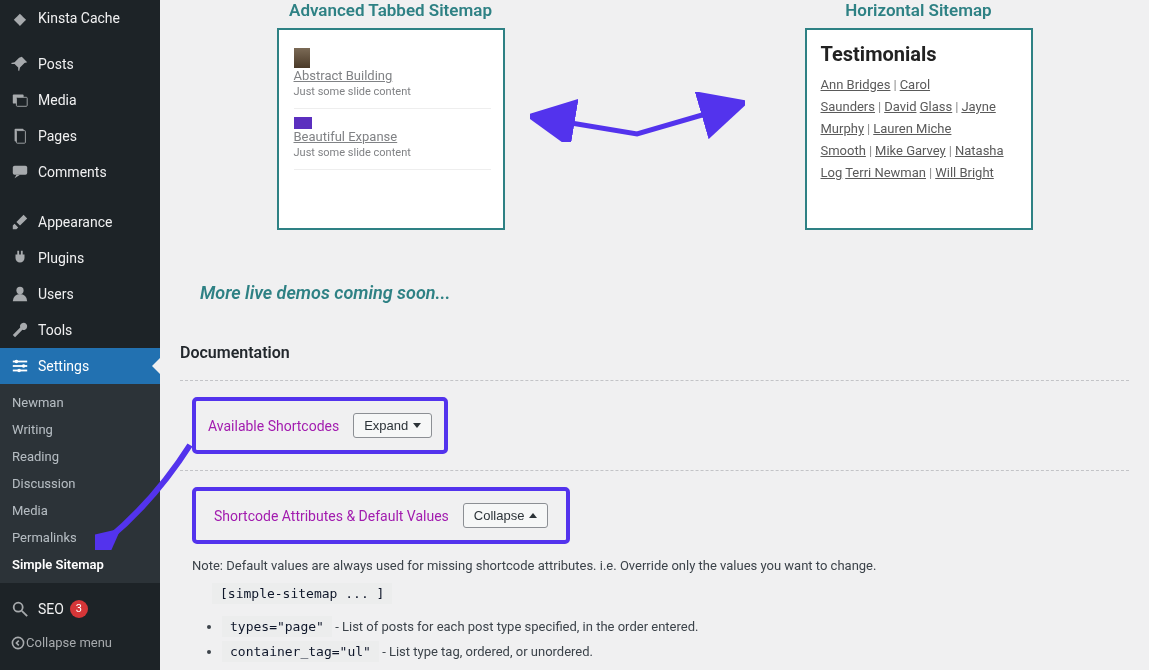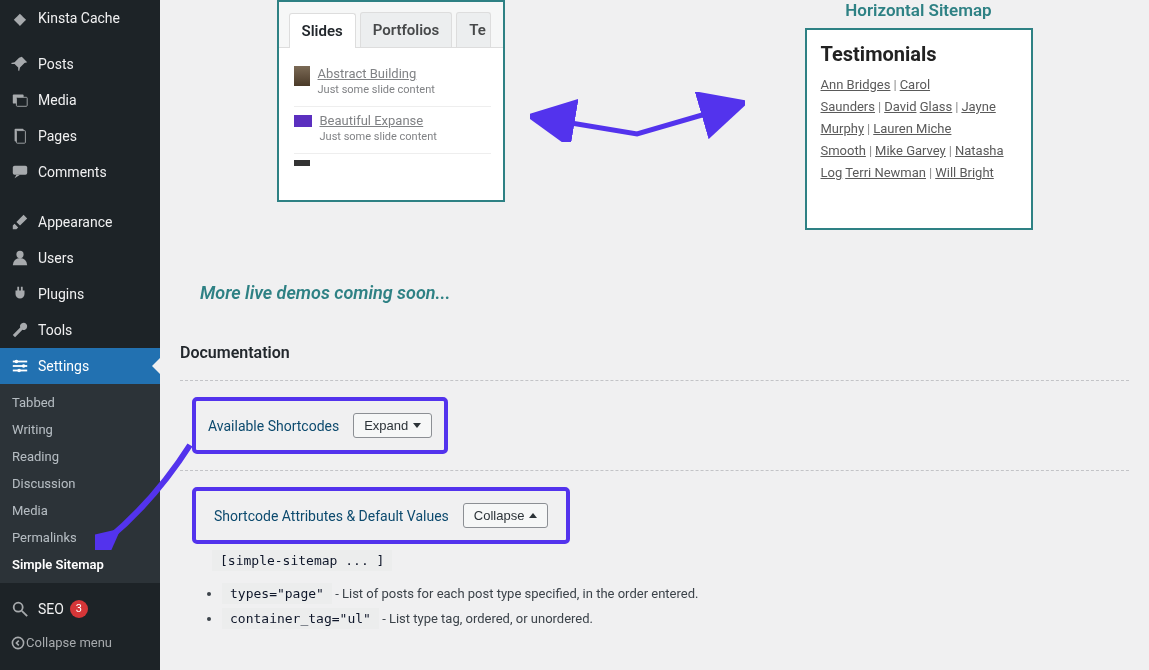--- a/index.html
+++ b/index.html
@@ -136,21 +136,21 @@
   font-size: 15px;
   font-weight: 600;
   color: #47494a;
   border: 1px solid #ddd;
   border-bottom: none;
   background: #eceeef;
   border-radius: 3px 3px 0 0;
 }
 .tab.active { background: #fff; color: #23282d; position: relative; top: 1px; }
 .tab-body { padding: 12px 12px 6px 15px; }
-.slide-item { display: flex; align-items: flex-start; gap: 8px; padding: 6px 0 10px 0; border-top: 1px solid #eee; }
+.slide-item { display: flex; align-items: flex-start; padding: 6px 0 10px 0; border-top: 1px solid #eee; flex-direction: column; }
 .slide-item:first-child { border-top: none; }
 .slide-thumb {
   width: 16px; height: 20px;
   background: linear-gradient(#7b6a56,#4a3a28);
 }
 .slide-thumb.purple { background: #5b2fbf; width: 18px; height: 12px; margin-top: 2px; }
 .slide-link { color: #808285; text-decoration: underline; font-size: 13px; }
 .slide-desc { color: #808285; font-size: 11px; margin-top: 2px; }
 
 .hcard-body { padding: 12px 14px; }
@@ -179,21 +179,21 @@
 .doc-heading {
   font-size: 16px;
   font-weight: 600;
   color: #23282d;
   margin: 10px 0 18px 0;
 }
 .doc-section {
   padding: 16px 12px;
   border-top: 1px dashed #c3c4c7;
 }
-.doc-row-title { font-size: 14px; color: #0c4a6e; }
+.doc-row-title { font-size: 14px; color: #a21caf; }
 .expand-btn {
   border: 1px solid #8c8f94;
   border-radius: 3px;
   background: #f6f7f7;
   padding: 4px 10px;
   font-size: 13px;
   color: #2c3338;
   display: inline-flex;
   align-items: center;
   gap: 5px;
@@ -290,33 +290,33 @@
     <span class="mi-icon">
       <svg viewBox="0 0 20 20" width="18" height="18" fill="currentColor">
           <path d="M14 2l4 4-8 8-4-4zM4 12l4 4-2 2H2v-4z"></path>
         </svg>
     </span>
     <span>Appearance</span>
   </div>
   <div class="menu-item">
     <span class="mi-icon">
       <svg viewBox="0 0 20 20" width="18" height="18" fill="currentColor">
+          <path d="M7 2v4H5v4a5 5 0 0010 0V6h-2V2h-2v4H9V2z"></path>
+        </svg>
+    </span>
+    <span>Plugins</span>
+  </div>
+  <div class="menu-item">
+    <span class="mi-icon">
+      <svg viewBox="0 0 20 20" width="18" height="18" fill="currentColor">
           <circle cx="10" cy="6" r="4"></circle>
           <path d="M2 18a8 8 0 0116 0z"></path>
         </svg>
     </span>
     <span>Users</span>
-  </div>
-  <div class="menu-item">
-    <span class="mi-icon">
-      <svg viewBox="0 0 20 20" width="18" height="18" fill="currentColor">
-          <path d="M7 2v4H5v4a5 5 0 0010 0V6h-2V2h-2v4H9V2z"></path>
-        </svg>
-    </span>
-    <span>Plugins</span>
   </div>
   <div class="menu-item">
     <span class="mi-icon">
       <svg viewBox="0 0 20 20" width="18" height="18" fill="currentColor">
           <path d="M14 2a4 4 0 00-3.8 5.3L2 15.5 4.5 18l8.2-8.2A4 4 0 1014 2z"></path>
         </svg>
     </span>
     <span>Tools</span>
   </div>
   <div class="menu-item active-parent">
@@ -326,21 +326,21 @@
           <rect x="2" y="9" width="16" height="2"></rect>
           <rect x="2" y="14" width="16" height="2"></rect>
           <circle cx="6" cy="5" r="2"></circle>
           <circle cx="14" cy="10" r="2"></circle>
           <circle cx="9" cy="15" r="2"></circle>
         </svg>
     </span>
     <span>Settings</span>
   </div>
   <div class="submenu">
-    <div class="submenu-item">Tabbed</div>
+    <div class="submenu-item">Newman</div>
     <div class="submenu-item">Writing</div>
     <div class="submenu-item">Reading</div>
     <div class="submenu-item">Discussion</div>
     <div class="submenu-item">Media</div>
     <div class="submenu-item">Permalinks</div>
     <div class="submenu-item current">Simple Sitemap</div>
   </div>
   <div style="height:8px"></div>
   <div class="menu-item">
     <span class="mi-icon">
@@ -361,26 +361,22 @@
     </span>
     <span>Collapse menu</span>
   </div>
 </div>
 
 <div class="main">
 
   <div class="preview-row">
 
     <div class="preview-col">
+      <div class="preview-title">Advanced Tabbed Sitemap</div>
       <div class="preview-card">
-        <div class="tabs">
-          <div class="tab active">Slides</div>
-          <div class="tab">Portfolios</div>
-          <div class="tab" style="padding-right:4px">Te</div>
-        </div>
         <div class="tab-body">
           <div class="slide-item">
             <div class="slide-thumb"></div>
             <div>
               <div class="slide-link">Abstract Building</div>
               <div class="slide-desc">Just some slide content</div>
             </div>
           </div>
           <div class="slide-item">
             <div class="slide-thumb purple"></div>
@@ -439,20 +435,21 @@
   </div>
 
   <div class="doc-section">
     <div class="highlight-box" style="padding:12px 18px">
       <span class="doc-row-title">Shortcode Attributes &amp; Default Values</span>
       <button class="expand-btn">
         <span>Collapse</span>
         <span class="chevron-up"></span>
       </button>
     </div>
+    <div class="doc-note">Note: Default values are always used for missing shortcode attributes. i.e. Override only the values you want to change.</div>
     <div class="code-block">
       <span class="code-pill">[simple-sitemap ... ]</span>
     </div>
     <ul class="bullets">
       <li>
         <span class="code-pill">types="page"</span>
         <span> - List of posts for each post type specified, in the order entered.</span>
       </li>
       <li>
         <span class="code-pill">container_tag="ul"</span>

